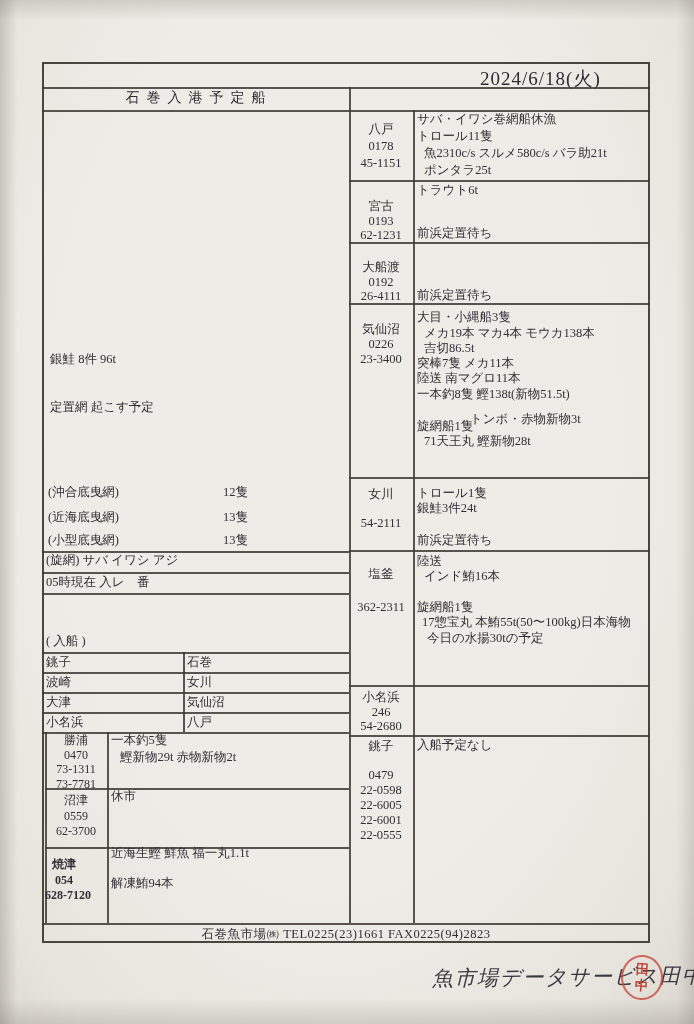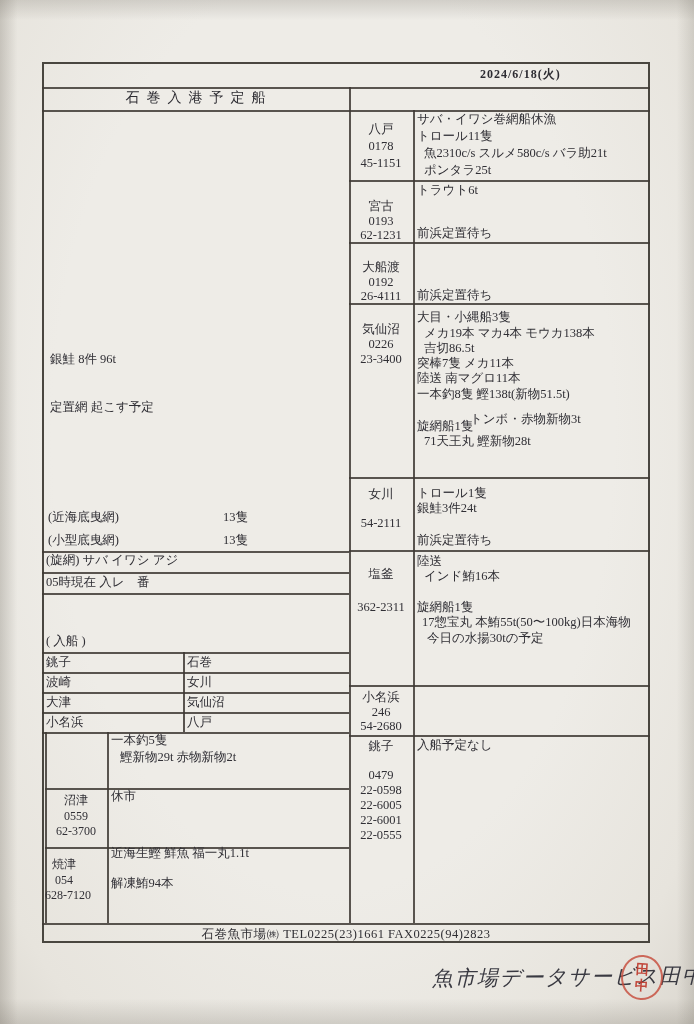--- a/index.html
+++ b/index.html
@@ -16,21 +16,21 @@
       radial-gradient(ellipse at 48% 42%, #eeece7 55%, #e7e4dd 85%, #dbd7cf 100%);
     color:#2f2e33;
   }
   .hl{position:absolute;height:1.5px;background:rgba(62,58,52,.85);}
   .vl{position:absolute;width:1.5px;background:rgba(62,58,52,.85);}
   .outer{position:absolute;left:42px;top:62px;width:608px;height:881px;border:2px solid rgba(55,52,46,.9);box-sizing:border-box;}
   .txt{position:absolute;font-size:12.5px;line-height:15px;white-space:nowrap;color:#302f35;}
   .port{position:absolute;left:349px;width:64px;text-align:center;font-size:12.5px;color:#302f35;}
   .port div{white-space:nowrap;}
   .hdr{position:absolute;top:89px;height:36px;font-size:14px;letter-spacing:.5em;text-indent:.5em;text-align:center;color:#2d2c32;}
-  .date{position:absolute;top:66px;font-size:12px;color:#2d2c32;letter-spacing:1px;font-weight:bold;}
+  .date{position:absolute;top:66px;font-size:19px;color:#2d2c32;letter-spacing:1px;}
   .sig{position:absolute;left:432px;top:963px;font-size:21px;font-style:italic;letter-spacing:1.5px;color:#393941;transform:rotate(-.6deg);white-space:nowrap;}
   .seal{
     position:absolute;left:621px;top:955px;width:38px;height:41px;
     border:2.5px solid rgba(198,72,56,.8);border-radius:50%;
     display:flex;flex-direction:column;align-items:center;justify-content:center;
     color:rgba(190,58,45,.92);font-size:13.5px;line-height:1.12;transform:rotate(4deg);
     font-weight:bold;
   }
   .footer{position:absolute;left:42px;top:926px;width:608px;text-align:center;font-size:12.5px;letter-spacing:.5px;color:#2f2e33;}
   .nets-count{position:absolute;left:175px;top:0;}
@@ -48,20 +48,24 @@
 
   <div class="hdr" style="left:42px;width:307px;">石巻入港予定船</div>
   <div class="hl" style="left:42px;top:110px;width:608px;"></div>
 
   <div class="vl" style="left:349px;top:87px;height:836px;"></div>
   <div class="vl" style="left:413px;top:110px;height:813px;"></div>
 
   <div class="txt" style="left:50px;top:352px;">銀鮭 8件 96t</div>
   <div class="txt" style="left:50px;top:400px;">定置網 起こす予定</div>
 
+  <div class="netline" style="top:484px;">
+    <span>(沖合底曳網)</span>
+    <span class="nets-count">12隻</span>
+  </div>
   <div class="netline" style="top:509px;">
     <span>(近海底曳網)</span>
     <span class="nets-count">13隻</span>
   </div>
   <div class="netline" style="top:532px;">
     <span>(小型底曳網)</span>
     <span class="nets-count">13隻</span>
   </div>
 
   <div class="hl" style="left:42px;top:551px;width:307px;"></div>
@@ -84,31 +88,37 @@
   <div class="txt" style="left:46px;top:695px;">大津</div>
   <div class="txt" style="left:187px;top:695px;">気仙沼</div>
   <div class="txt" style="left:46px;top:715px;">小名浜</div>
   <div class="txt" style="left:187px;top:715px;">八戸</div>
 
   <div class="vl" style="left:45px;top:732px;height:191px;"></div>
   <div class="vl" style="left:107px;top:732px;height:191px;"></div>
   <div class="hl" style="left:45px;top:788px;width:304px;"></div>
   <div class="hl" style="left:45px;top:847px;width:304px;"></div>
 
+  <div class="port" style="left:45px;width:62px;top:733px;font-size:12px;line-height:14.5px;">
+    <div>勝浦</div>
+    <div>0470</div>
+    <div>73-1311</div>
+    <div>73-7781</div>
+  </div>
   <div class="txt" style="left:111px;top:733px;">一本釣5隻</div>
   <div class="txt" style="left:120px;top:750px;">鰹新物29t 赤物新物2t</div>
 
   <div class="port" style="left:45px;width:62px;top:793px;font-size:12px;line-height:15.5px;">
     <div>沼津</div>
     <div>0559</div>
     <div>62-3700</div>
   </div>
   <div class="txt" style="left:111px;top:789px;">休市</div>
 
-  <div class="port" style="left:45px;width:38px;top:857px;font-size:12px;line-height:15.5px;">
+  <div class="port" style="left:45px;width:38px;top:857px;font-size:12px;line-height:15.5px;font-weight:bold;">
     <div>焼津</div>
     <div>054</div>
     <div>628-7120</div>
   </div>
   <div class="txt" style="left:111px;top:846px;">近海生鰹 鮮魚 福一丸1.1t</div>
   <div class="txt" style="left:111px;top:876px;">解凍鮪94本</div>
 
   <div class="port" style="top:121px;line-height:17px;">
     <div>八戸</div>
     <div>0178</div>

